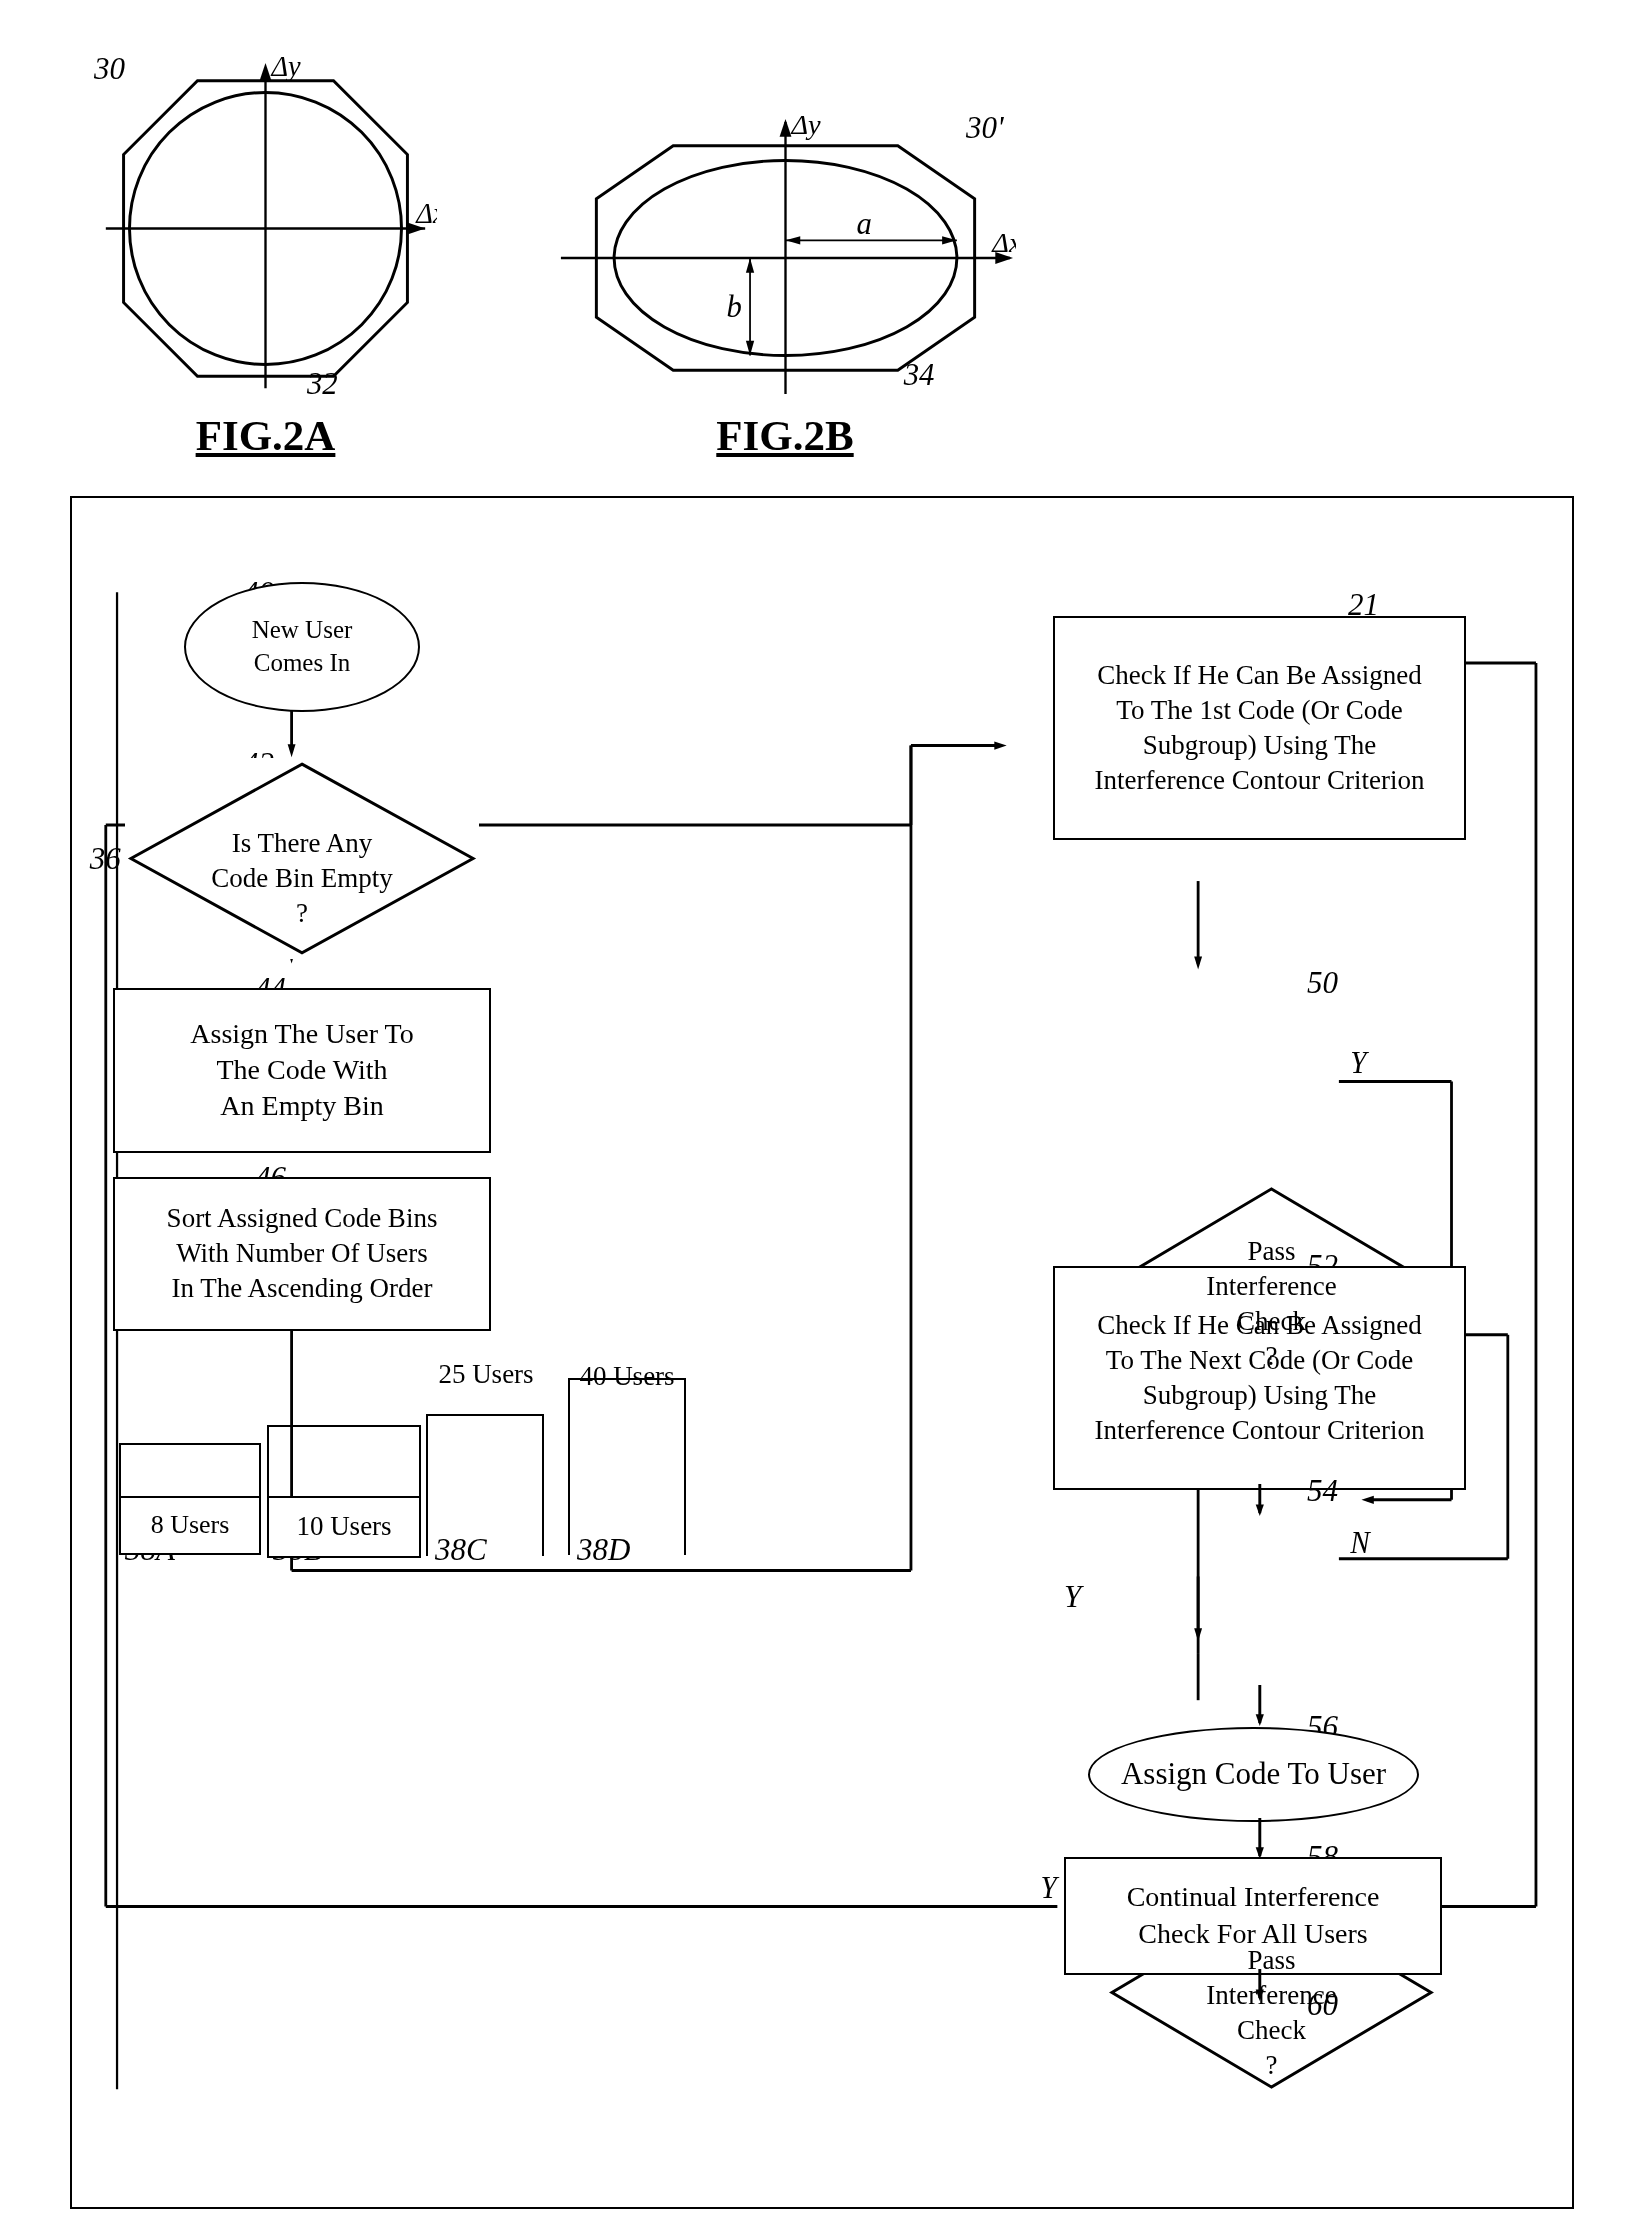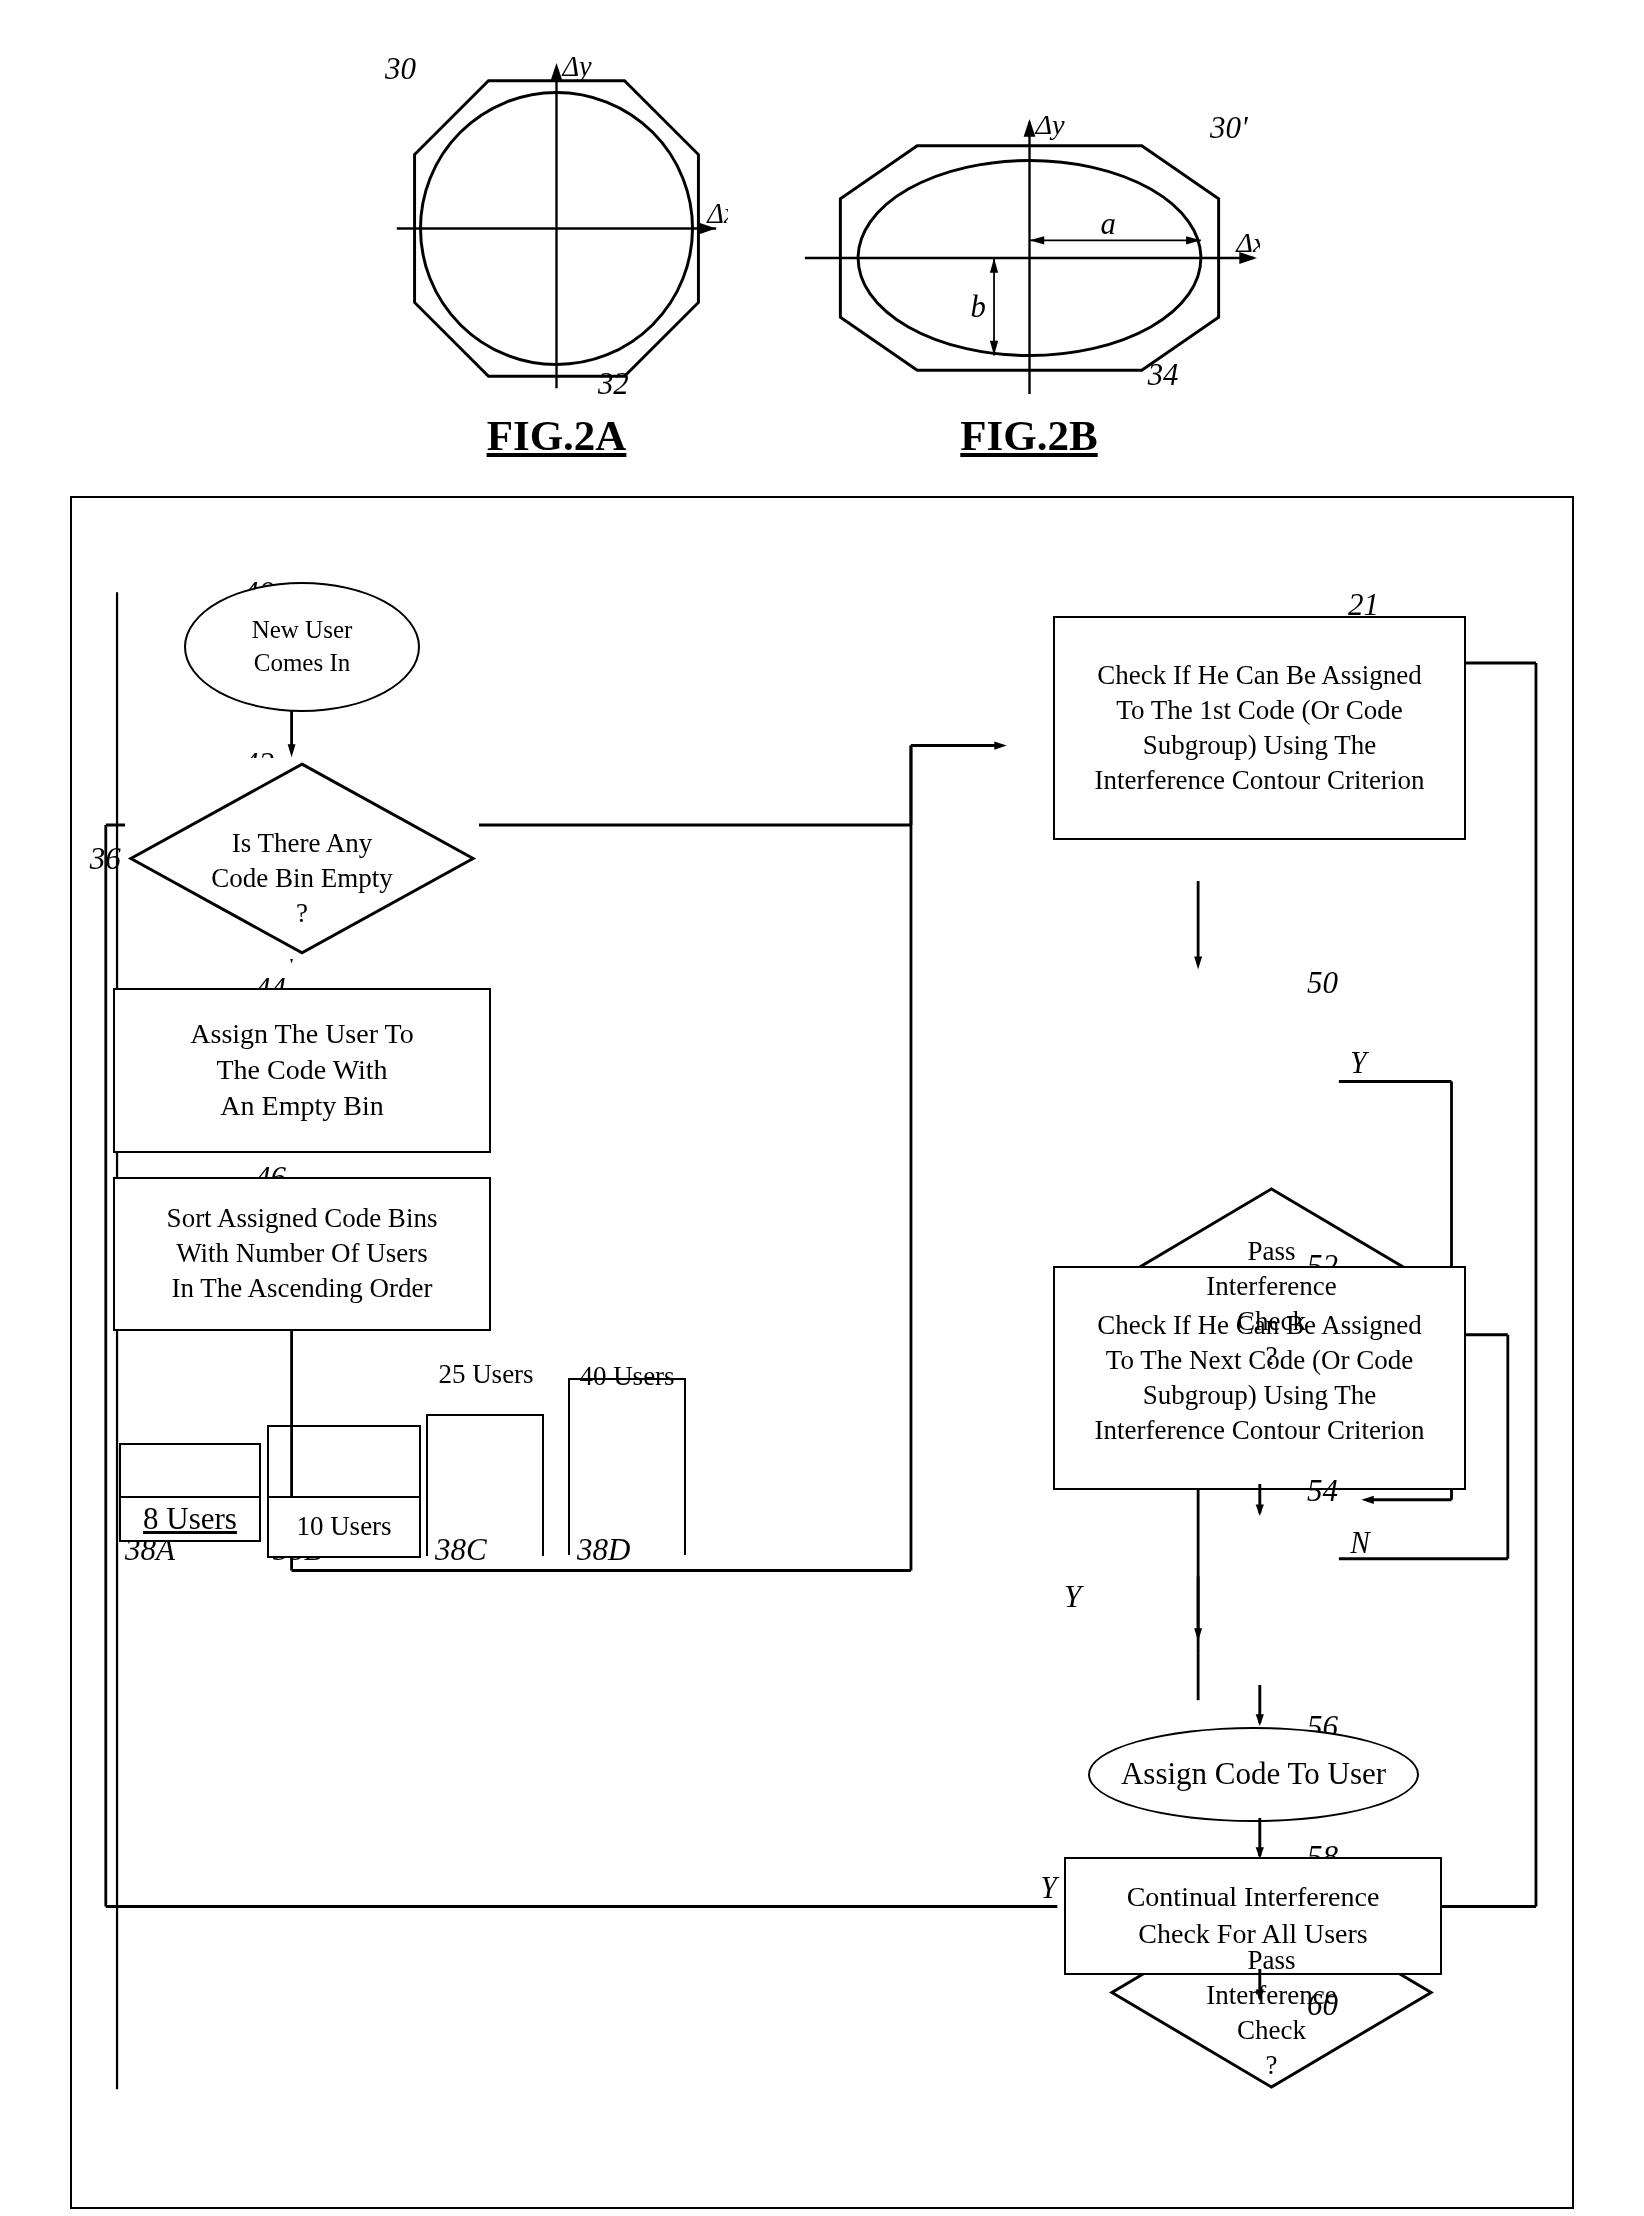--- a/index.html
+++ b/index.html
@@ -8,24 +8,25 @@
       font-family: 'Times New Roman', Times, serif;
       width: 1645px;
       height: 2216px;
       position: relative;
       overflow: hidden;
     }
 
     
     .fig2-area {
       display: flex;
-      justify-content: center;
+      justify-content: flex-start;
       align-items: flex-end;
       padding: 35px 59px 23.6px 59px;
       height: 484px;
+      gap: 47px;
     }
 
     .fig2a-container {
       display: flex;
       flex-direction: column;
       align-items: center;
       position: relative;
       width: 413px;
     }
 
@@ -293,21 +294,21 @@
     <div class="fc-element fc-box" style="left:41px; top:490px; width:378px; height:165px; font-size:28px;">
       <span>Assign The User To<br>The Code With<br>An Empty Bin</span>
     </div>
 
     <div class="ref-num fc-element" style="left:183px; top:662px;">46</div>
     <div class="fc-element fc-box" style="left:41px; top:679px; width:378px; height:154px; font-size:27px;">
       <span>Sort Assigned Code Bins<br>With Number Of Users<br>In The Ascending Order</span>
     </div>
 
     <div class="ref-num fc-element" style="left:53px; top:1034px;">38A</div>
-    <div class="fc-element bin-box" style="left:47px; top:998px; width:142px; height:46px; font-size:31px;text-decoration:underline;">
+    <div class="fc-element bin-box" style="left:47px; top:998px; width:142px; height:59px; font-size:26px;">
       <span>8 Users</span>
     </div>
 
     <div class="fc-element" style="left:47px; top:945px; width:142px; height:56px; border:2.4px solid #000; border-bottom:none;"></div>
 
     <div class="ref-num fc-element" style="left:201px; top:1034px;">38B</div>
     <div class="fc-element bin-box" style="left:195px; top:998px; width:154px; height:62px; font-size:27px;">
       <span>10 Users</span>
     </div>
     <div class="fc-element" style="left:195px; top:927px; width:154px; height:73px; border:2.4px solid #000; border-bottom:none;"></div>

